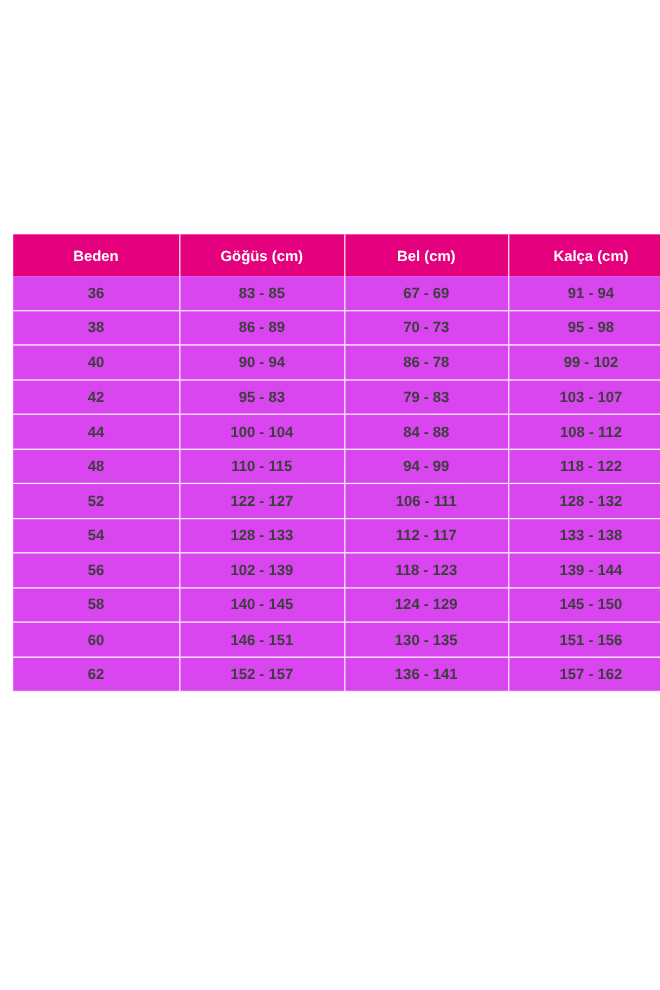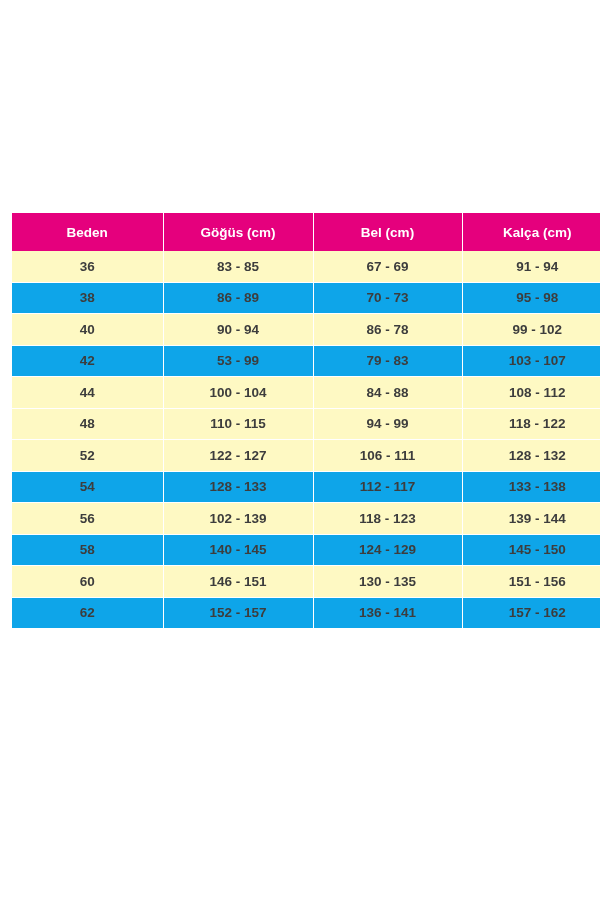--- a/index.html
+++ b/index.html
@@ -50,25 +50,25 @@
     font-weight: bold;
     height: 38px;
     border-right: 1px solid #ffffff;
     border-bottom: none;
   }
   table.size-table th:last-child,
   table.size-table td:last-child {
     border-right: none;
   }
   tr.row-odd td {
-    background: #fef9c3;
+    background: #d946ef;
     margin-left: 20px;
   }
   tr.row-even td {
-    background: #0ea5e9;
+    background: #d946ef;
     margin-left: 44px;
   }
   col.col-0 { width: 151px; }
   col.col-1 { width: 150px; }
   col.col-2 { width: 149px; }
   col.col-3 { width: 150px; }
 </style>
 </head>
 <body>
 
@@ -103,21 +103,21 @@
           <td>95 - 98</td>
         </tr>
         <tr class="row-odd">
           <td>40</td>
           <td>90 - 94</td>
           <td>86 - 78</td>
           <td>99 - 102</td>
         </tr>
         <tr class="row-even">
           <td>42</td>
-          <td>53 - 99</td>
+          <td>95 - 83</td>
           <td>79 - 83</td>
           <td>103 - 107</td>
         </tr>
         <tr class="row-odd">
           <td>44</td>
           <td>100 - 104</td>
           <td>84 - 88</td>
           <td>108 - 112</td>
         </tr>
         <tr class="row-odd">

